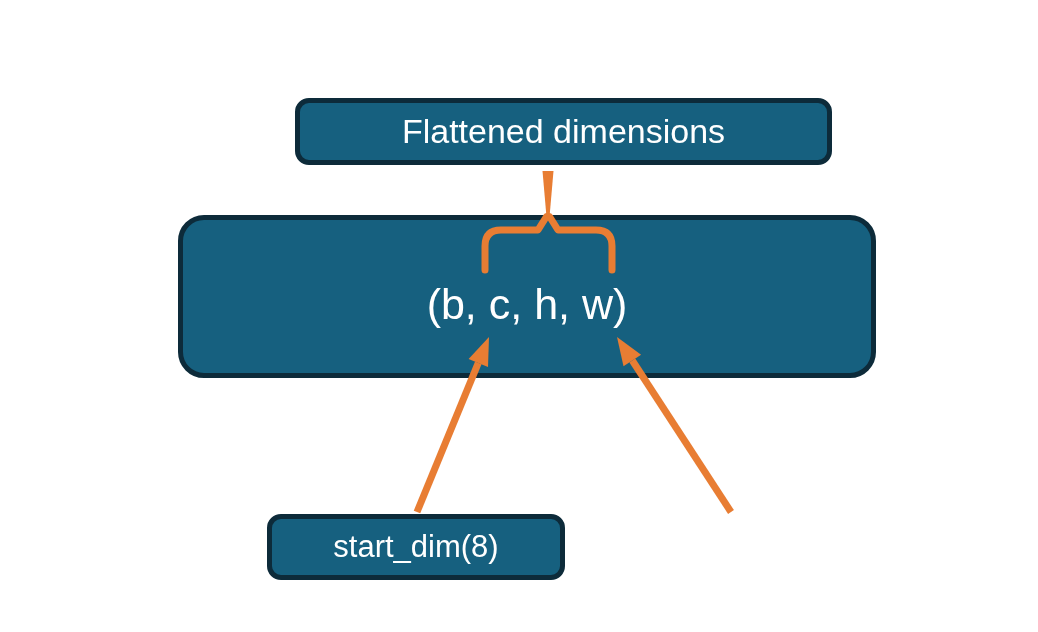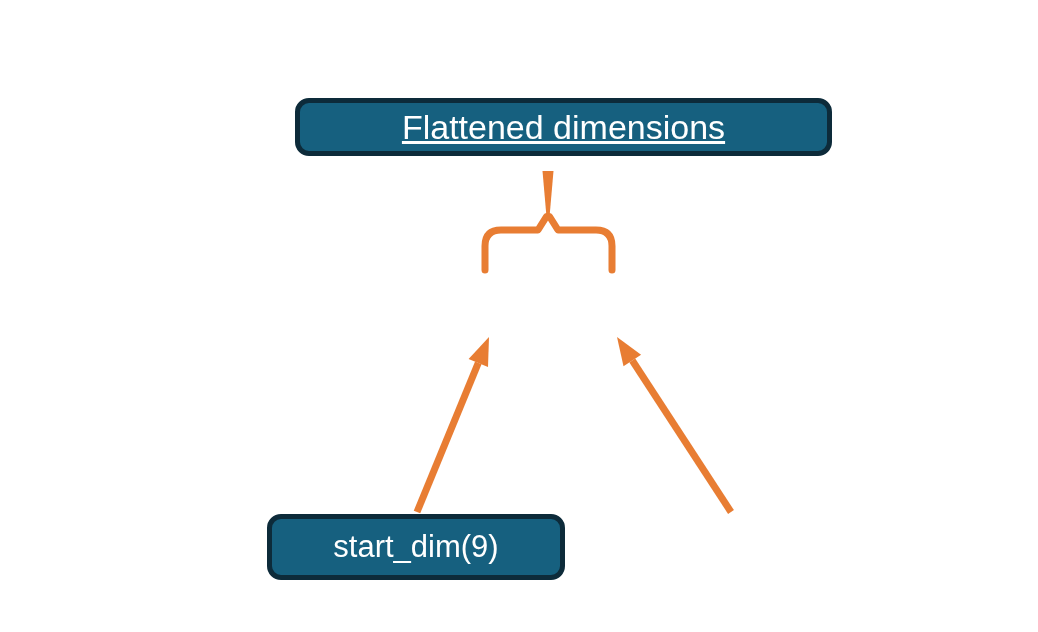--- a/index.html
+++ b/index.html
@@ -27,24 +27,23 @@
     border: 5px solid var(--box-border);
     color: var(--text);
     display: flex;
     align-items: center;
     justify-content: center;
     text-align: center;
   }
 
   .top-box {
     left: 295px; top: 98px;
-    width: 537px; height: 58px;
+    width: 537px; height: 67px;
     border-radius: 14px;
     font-size: 34px;
-    text-decoration: underline;
   }
 
   .mid-box {
     left: 178px; top: 215px;
     width: 698px; height: 163px;
     border-radius: 26px;
     font-size: 43px;
   }
   .mid-box span { transform: translateY(8px); }
 
@@ -78,23 +77,26 @@
 </style>
 </head>
 <body>
 
 <div class="canvas">
 
   <div class="box top-box">
     <span>Flattened dimensions</span>
   </div>
 
+  <div class="box mid-box">
+    <span>(b, c, h, w)</span>
+  </div>
 
   <div class="box small-box start-box">
-    <span>start_dim(9)</span>
+    <span>start_dim(8)</span>
   </div>
 
 
   <svg class="overlay" viewBox="0 0 1038 632" xmlns="http://www.w3.org/2000/svg">
 
     <polygon class="orange-fill" points="542.5,171 553.5,171 549.5,217 546.5,217"></polygon>
 
     <path class="orange-stroke" d="M 485 270 L 485 246 Q 485 230 501 230 L 538 230 L 546.5 216.5 L 549.5 216.5 L 558 230 L 596 230 Q 612 230 612 246 L 612 270"></path>
 
     <line class="arrow-line" x1="417" y1="512" x2="478.3" y2="362.9"></line>

